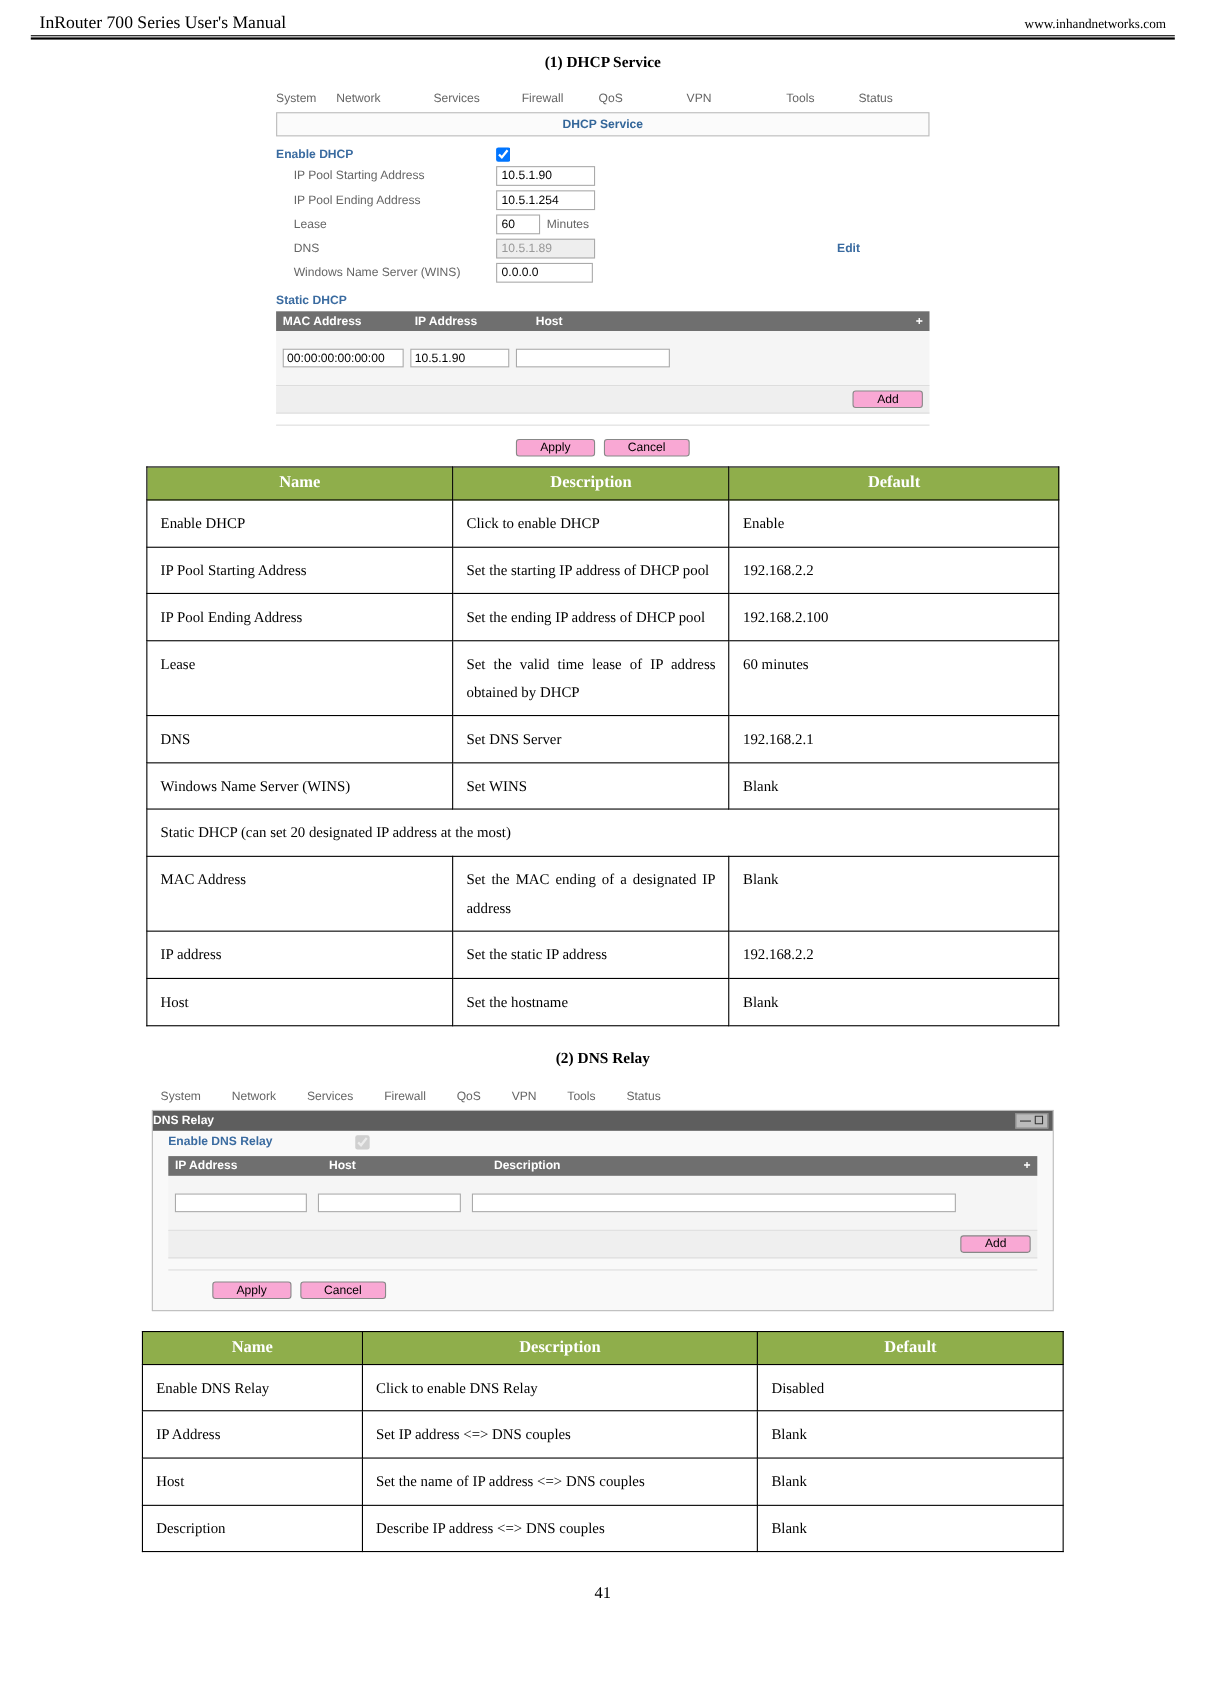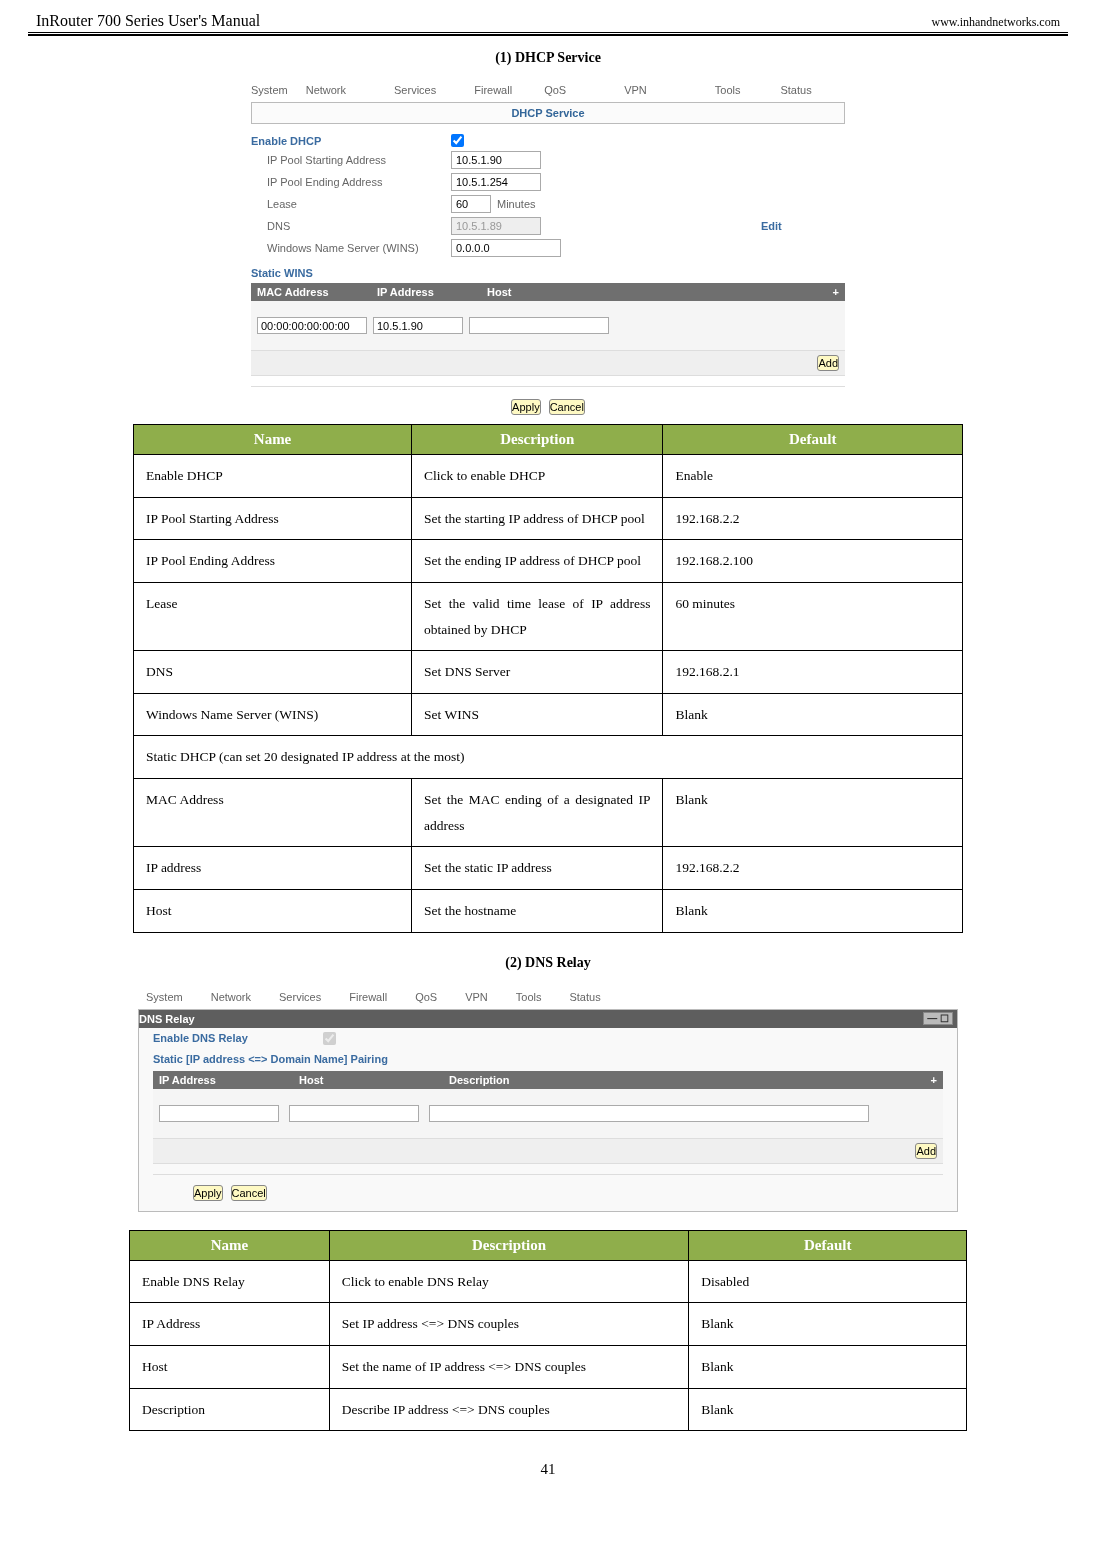--- a/index.html
+++ b/index.html
@@ -97,22 +97,22 @@
     background:#efefef;
     margin: 0 18px;
     padding: 4px 6px;
     display:flex;
     justify-content:flex-end;
     border-bottom:1px solid #ddd;
   }
   .btn {
     font-size:11px;
     border:1px solid #888;
-    background:#fef9c3;
-    padding: 1px 0;
+    background:#f9a8d4;
+    padding: 1px 21px;
     border-radius:3px;
     cursor:pointer;
   }
   .btnrow { margin: 10px 18px; border-top:1px solid #ddd; padding-top:12px; display:flex; gap:8px; justify-content:center; }
   
   table.ref {
     border-collapse:collapse;
     margin: 0 auto;
     font-size: 13.5px;
   }
@@ -206,24 +206,24 @@
     <input type="text" style="width: 40px;" value="60">
     <span class="after">Minutes</span>
   </div>
   <div class="formrow">
     <div class="lbl sub">DNS</div>
     <input type="text" style="width: 90px; background: rgb(238, 238, 238); color: rgb(153, 153, 153);" disabled="" value="10.5.1.89">
     <span class="editlink">Edit</span>
   </div>
   <div class="formrow">
     <div class="lbl sub">Windows Name Server (WINS)</div>
-    <input type="text" style="width: 110px;" value="0.0.0.0">
-  </div>
-
-  <div class="static-head">Static WINS</div>
+    <input type="text" style="width: 88px;" value="0.0.0.0">
+  </div>
+
+  <div class="static-head">Static DHCP</div>
   <div class="tablehdr">
     <div class="c1">MAC Address</div>
     <div class="c2">IP Address</div>
     <div class="c3">Host</div>
     <div class="plus">+</div>
   </div>
   <div class="tablerow">
     <input type="text" style="width: 110px; margin-right: 6px;" value="00:00:00:00:00:00">
     <input type="text" style="width: 90px; margin-right: 6px;" value="10.5.1.90">
     <input type="text" style="width: 140px;" value="">
@@ -310,21 +310,20 @@
   </div>
   <div class="breadcrumb-wrap">
     <div class="breadcrumb2">
       <span>DNS Relay</span>
       <span class="wincontrols">— ☐</span>
     </div>
     <div class="formrow head">
       <div class="lbl" style="width:170px;color:#3a6ba0">Enable DNS Relay</div>
       <input type="checkbox" checked="" disabled="" style="">
     </div>
-    <div class="static-head">Static [IP address &lt;=&gt; Domain Name] Pairing</div>
     <div class="tablehdr">
       <div class="c1">IP Address</div>
       <div class="c2">Host</div>
       <div class="c3">Description</div>
       <div class="plus">+</div>
     </div>
     <div class="tablerow">
       <input type="text" style="width: 120px; margin-right: 10px;">
       <input type="text" style="width: 130px; margin-right: 10px;">
       <input type="text" style="width: 440px;">

